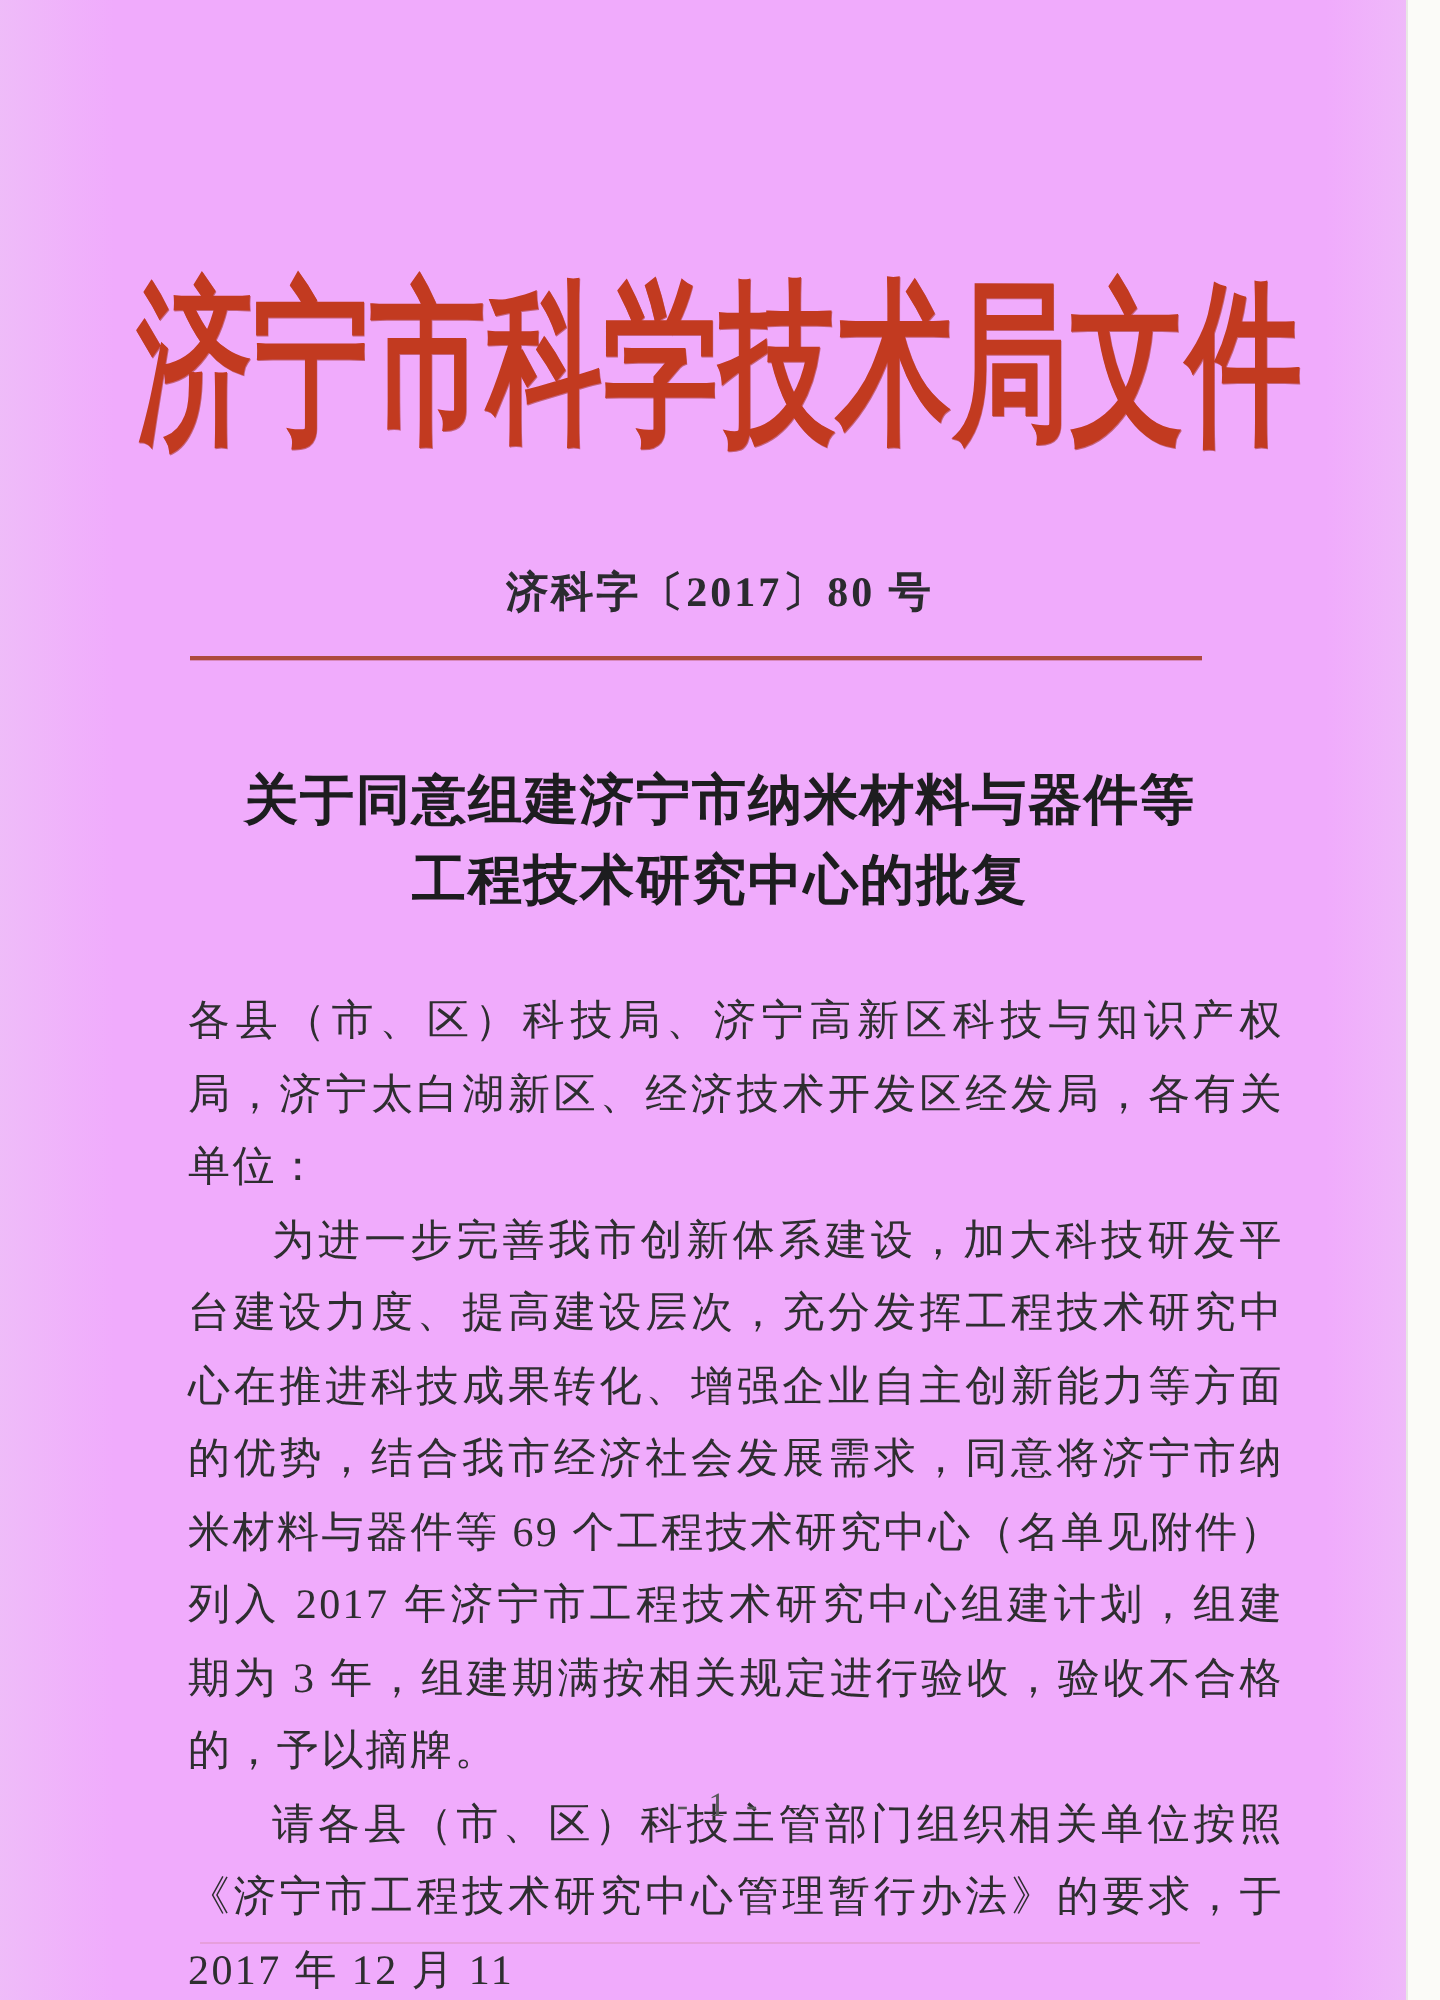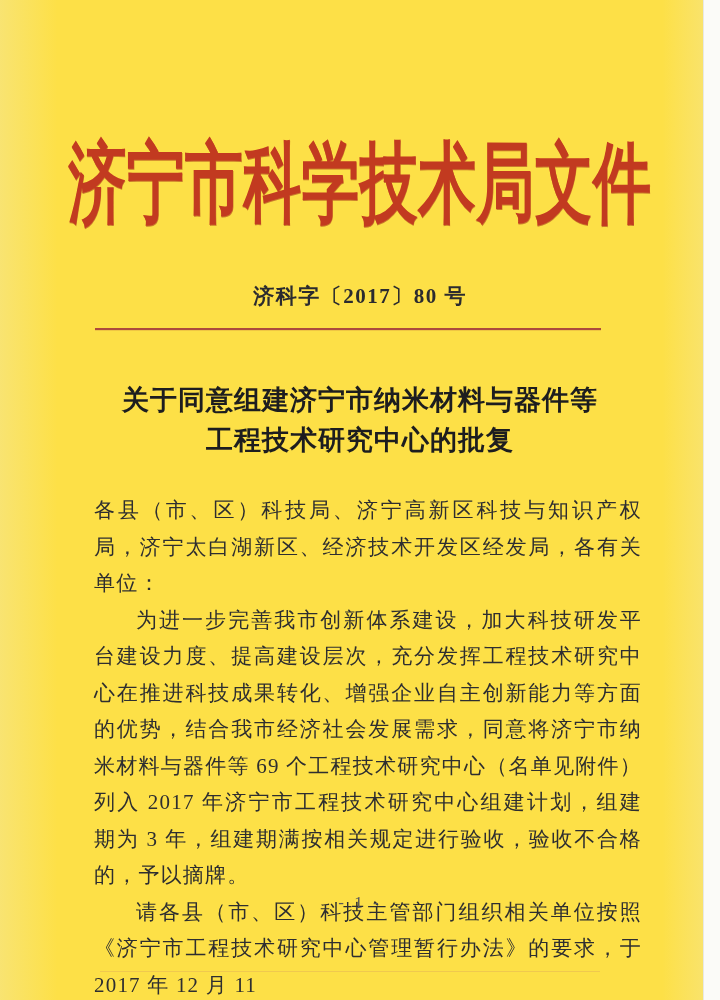--- a/index.html
+++ b/index.html
@@ -4,21 +4,21 @@
 <style>
   html, body {
     margin: 0;
     padding: 0;
     background: #ffffff;
   }
   .scan-page {
     position: relative;
     width: 720px;
     height: 1000px;
-    background: #fde047;
+    background: #f0abfc;
     overflow: hidden;
     font-family: "Liberation Serif", "DejaVu Serif", serif;
   }
   
   .scan-page::before {
     content: "";
     position: absolute;
     inset: 0;
     background:
       linear-gradient(90deg, rgba(235,238,240,0.25) 0%, rgba(255,255,255,0) 8%, rgba(255,255,255,0) 92%, rgba(235,238,240,0.3) 100%);

